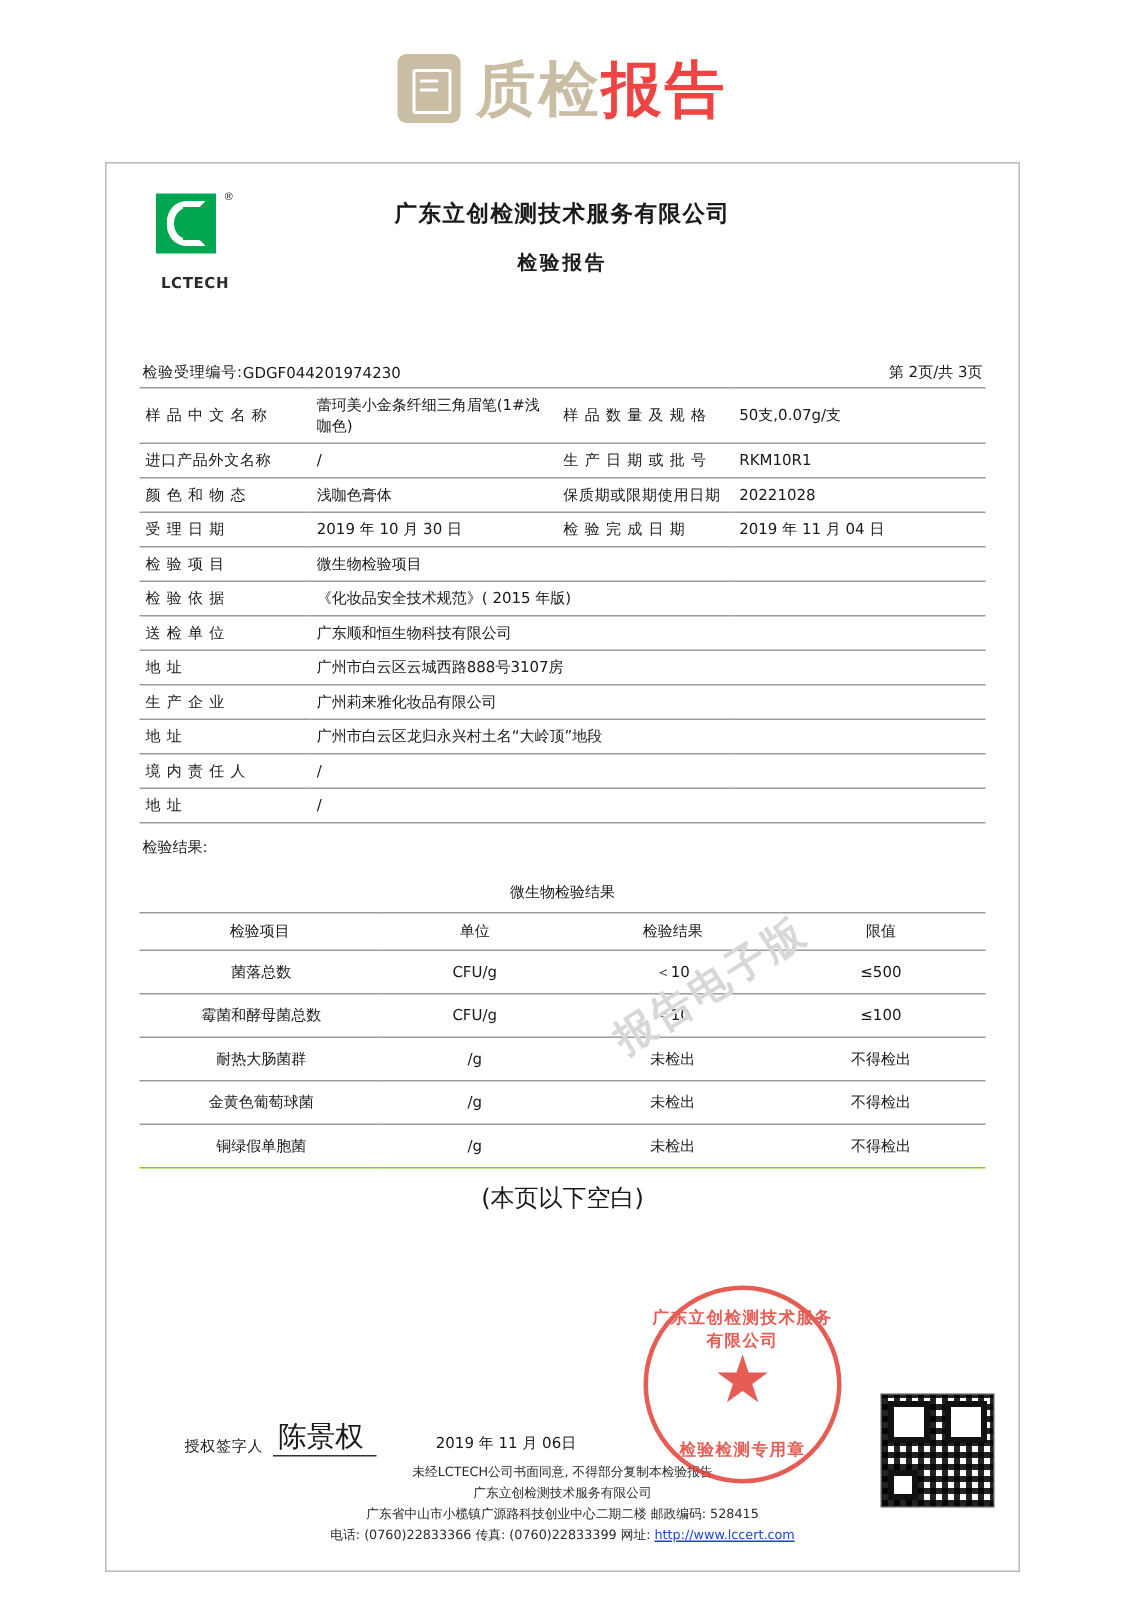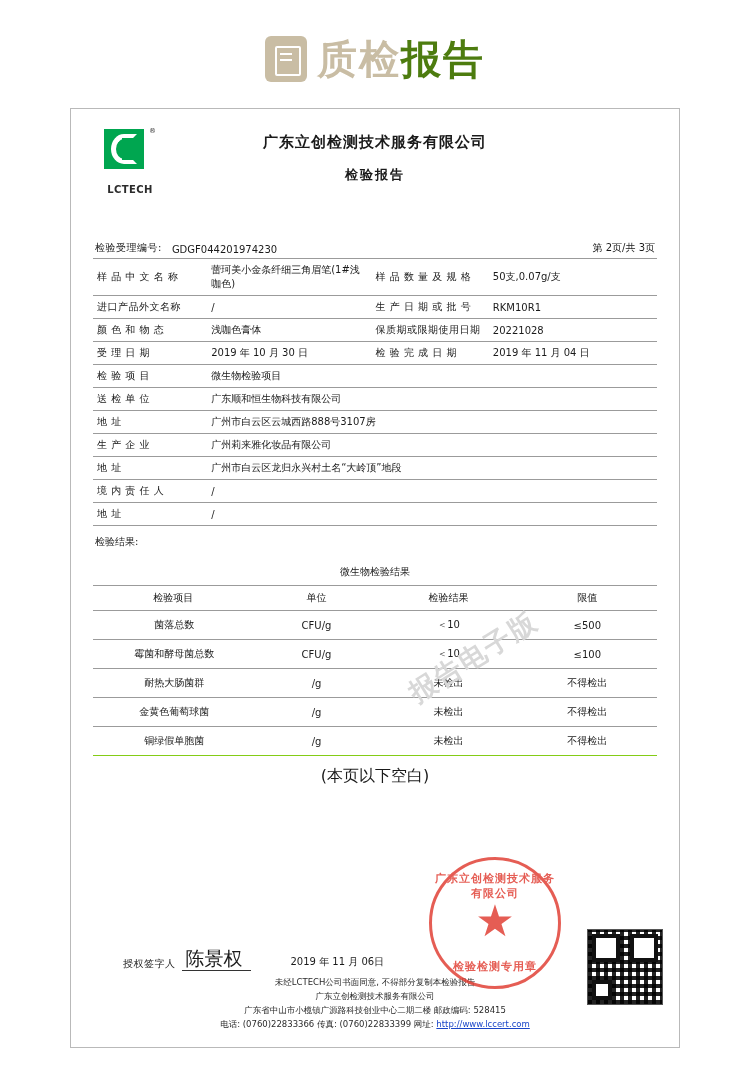--- a/index.html
+++ b/index.html
@@ -45,21 +45,21 @@
     background: #ffffff;
     box-shadow: 0 6px 0 0 #ffffff;
   }
   .banner-title {
     font-size: 40px;
     font-weight: bold;
     letter-spacing: 2px;
     color: #c9bda4;
     font-family: "DejaVu Sans", sans-serif;
   }
-  .banner-title .dark { color: #4d7c0f; }
+  .banner-title .dark { color: #ef4444; }
 
   
   .sheet {
     position: absolute;
     left: 70px;
     top: 108px;
     width: 610px;
     height: 940px;
     border: 1px solid #b9b9b9;
     background: #fff;
@@ -135,21 +135,21 @@
 
   
   .accept-row {
     display: flex;
     align-items: flex-end;
     font-size: 10px;
     margin-top: 2px;
     padding: 0 2px 3px 2px;
   }
   .accept-label { letter-spacing: 0.5px; }
-  .accept-value { margin-left: 10px; text-align: center; }
+  .accept-value { margin-left: 0; text-align: center; }
   .accept-page { margin-left: auto; margin-top: 40px; }
 
   
   table.info {
     width: 100%;
     border-collapse: collapse;
     font-size: 10px;
   }
   table.info td {
     border-top: 1px solid #9b9b9b;
@@ -372,20 +372,24 @@
         <td class="lbl">受 理 日 期</td>
         <td class="val">2019 年 10 月 30 日</td>
         <td class="lbl2">检 验 完 成 日 期</td>
         <td class="val2">2019 年 11 月 04 日</td>
       </tr>
       <tr>
         <td class="lbl">检 验 项 目</td>
         <td class="val" colspan="3">微生物检验项目</td>
       </tr>
       <tr>
+        <td class="lbl">检 验 依 据</td>
+        <td class="val" colspan="3">《化妆品安全技术规范》( 2015 年版)</td>
+      </tr>
+      <tr>
         <td class="lbl">送 检 单 位</td>
         <td class="val" colspan="3">广东顺和恒生物科技有限公司</td>
       </tr>
       <tr>
         <td class="lbl">地 址</td>
         <td class="val" colspan="3">广州市白云区云城西路888号3107房</td>
       </tr>
       <tr>
         <td class="lbl">生 产 企 业</td>
         <td class="val" colspan="3">广州莉来雅化妆品有限公司</td>

